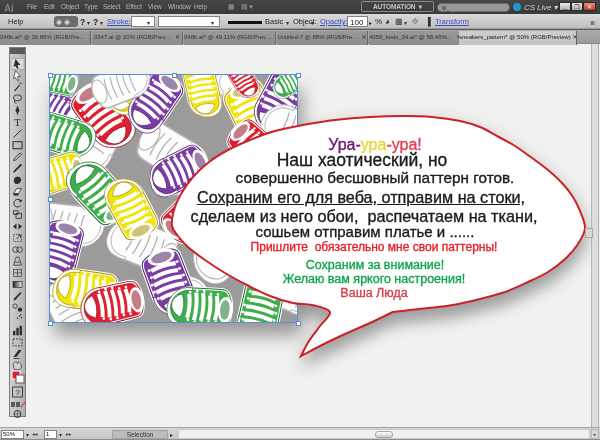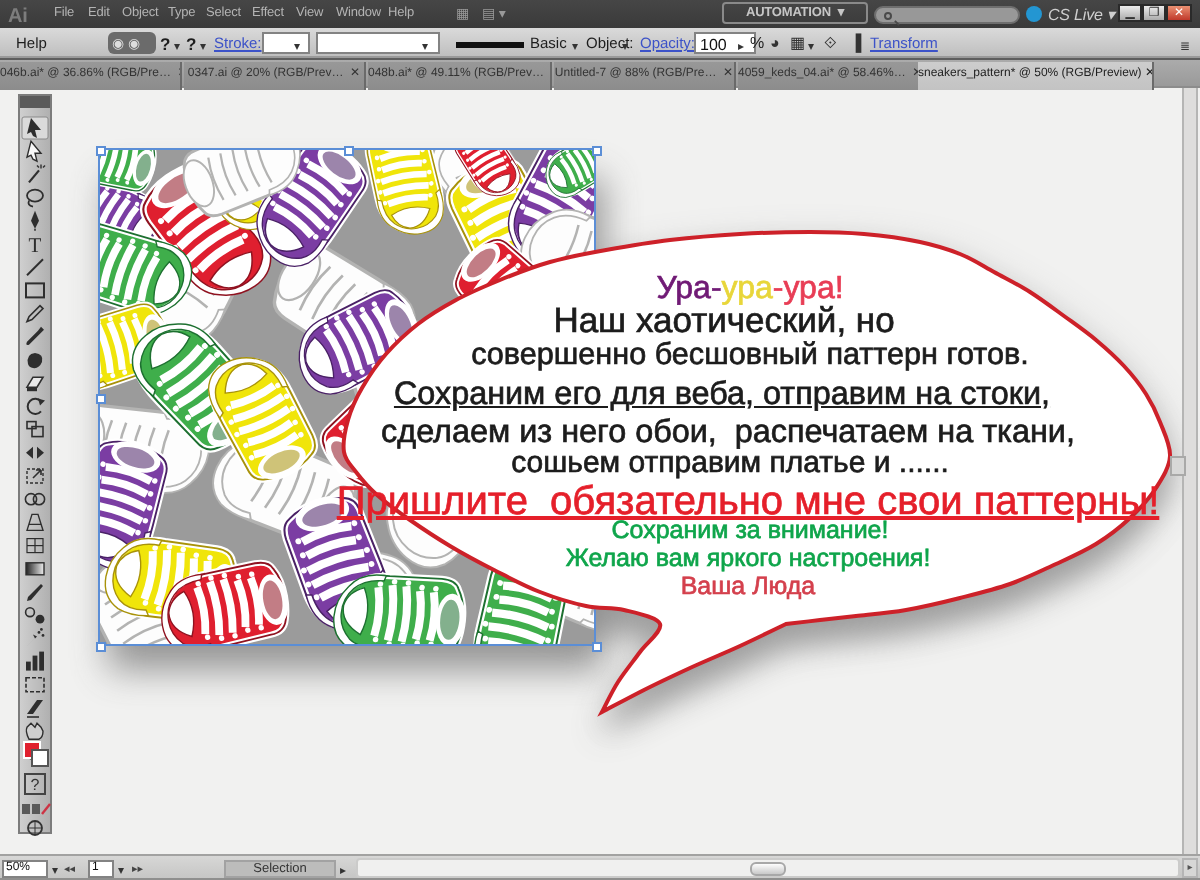--- a/index.html
+++ b/index.html
@@ -74,21 +74,21 @@
   <div class="ci wfield abs" style="left:131px;top:2px;width:24px;"></div>
   <span class="ci tinyarr" style="left:147px;top:5px">▾</span>
   <div class="ci wfield abs" style="left:158px;top:2px;width:62px;"></div>
   <span class="ci tinyarr" style="left:211px;top:5px">▾</span>
   <div class="ci abs" style="left:228px;top:7px;width:34px;height:3px;background:#111;"></div>
   <span class="ci" style="left:265px;font-size:7.5px">Basic</span>
   <span class="ci tinyarr" style="left:286px;top:5px">▾</span>
   <span class="ci" style="left:293px;font-size:7.5px">Object:</span>
   <span class="ci tinyarr" style="left:311px;top:5px">▾</span>
   <span class="ci bluelink" style="left:320px">Opacity:</span>
-  <div class="ci wfield abs" style="left:347px;top:2px;width:31px;">100</div>
+  <div class="ci wfield abs" style="left:347px;top:2px;width:21px;">100</div>
   <span class="ci tinyarr" style="left:369px;top:5px">▸</span>
   <span class="ci" style="left:375px;font-size:8px">%</span>
   <span class="ci" style="left:385px;font-size:8px;color:#333">◕</span>
   <span class="ci" style="left:395px;font-size:8px;color:#333">▦</span>
     <span class="ci tinyarr" style="left:404px;top:5px">▾</span>
   <span class="ci" style="left:412px;font-size:8px;color:#333">⟐</span>
   <span class="ci" style="left:425px;font-size:8px;color:#333">▐</span>
   <span class="ci bluelink" style="left:435px">Transform</span>
   <span class="ci tinyarr" style="left:590px;top:5px">≣</span>
 </div>
@@ -964,16 +964,16 @@
     </div>
   <div class="si" style="left:591px;top:1px;width:8px;height:10px;background:#d7d7d6;border:1px solid #b5b5b5;font-size:5px;line-height:9px;text-align:center;color:#555;">▸</div>
 </div>
 
 <div class="bt" style="left:160px; top:136px; font-size:16px;"><span style="color:#701a75">Ура-</span><span style="color:#e8d63a">ура</span><span style="color:#e83d55">-ура!</span></div>
 <div class="bt" style="left:147px; top:151px; font-size:17.5px;">Наш хаотический, но</div>
 <div class="bt" style="left:160px; top:170px; font-size:15.3px;">совершенно бесшовный паттерн готов.</div>
 <div class="bt" style="left:146px; top:189px; font-size:16.2px;text-decoration:underline;">Сохраним его для веба, отправим на стоки,</div>
 <div class="bt" style="left:149px; top:207.5px; font-size:16.2px;">сделаем из него обои,&nbsp; распечатаем на ткани,</div>
 <div class="bt" style="left:150px; top:224px; font-size:15px;">сошьем отправим платье и ......</div>
-<div class="bt red" style="left:159px; top:241px; font-size:20px;text-decoration:underline;">Пришлите&nbsp; обязательно мне свои паттерны!</div>
+<div class="bt red" style="left:159px; top:241px; font-size:12px;">Пришлите&nbsp; обязательно мне свои паттерны!</div>
 <div class="bt green" style="left:160px; top:259px; font-size:12.5px;">Сохраним за внимание!</div>
 <div class="bt green" style="left:159px; top:272.5px; font-size:12.5px;">Желаю вам яркого настроения!</div>
 <div class="bt" style="left:159px; top:287px; font-size:12.5px; color:#d4404d;">Ваша Люда</div>
 
 </body></html>

